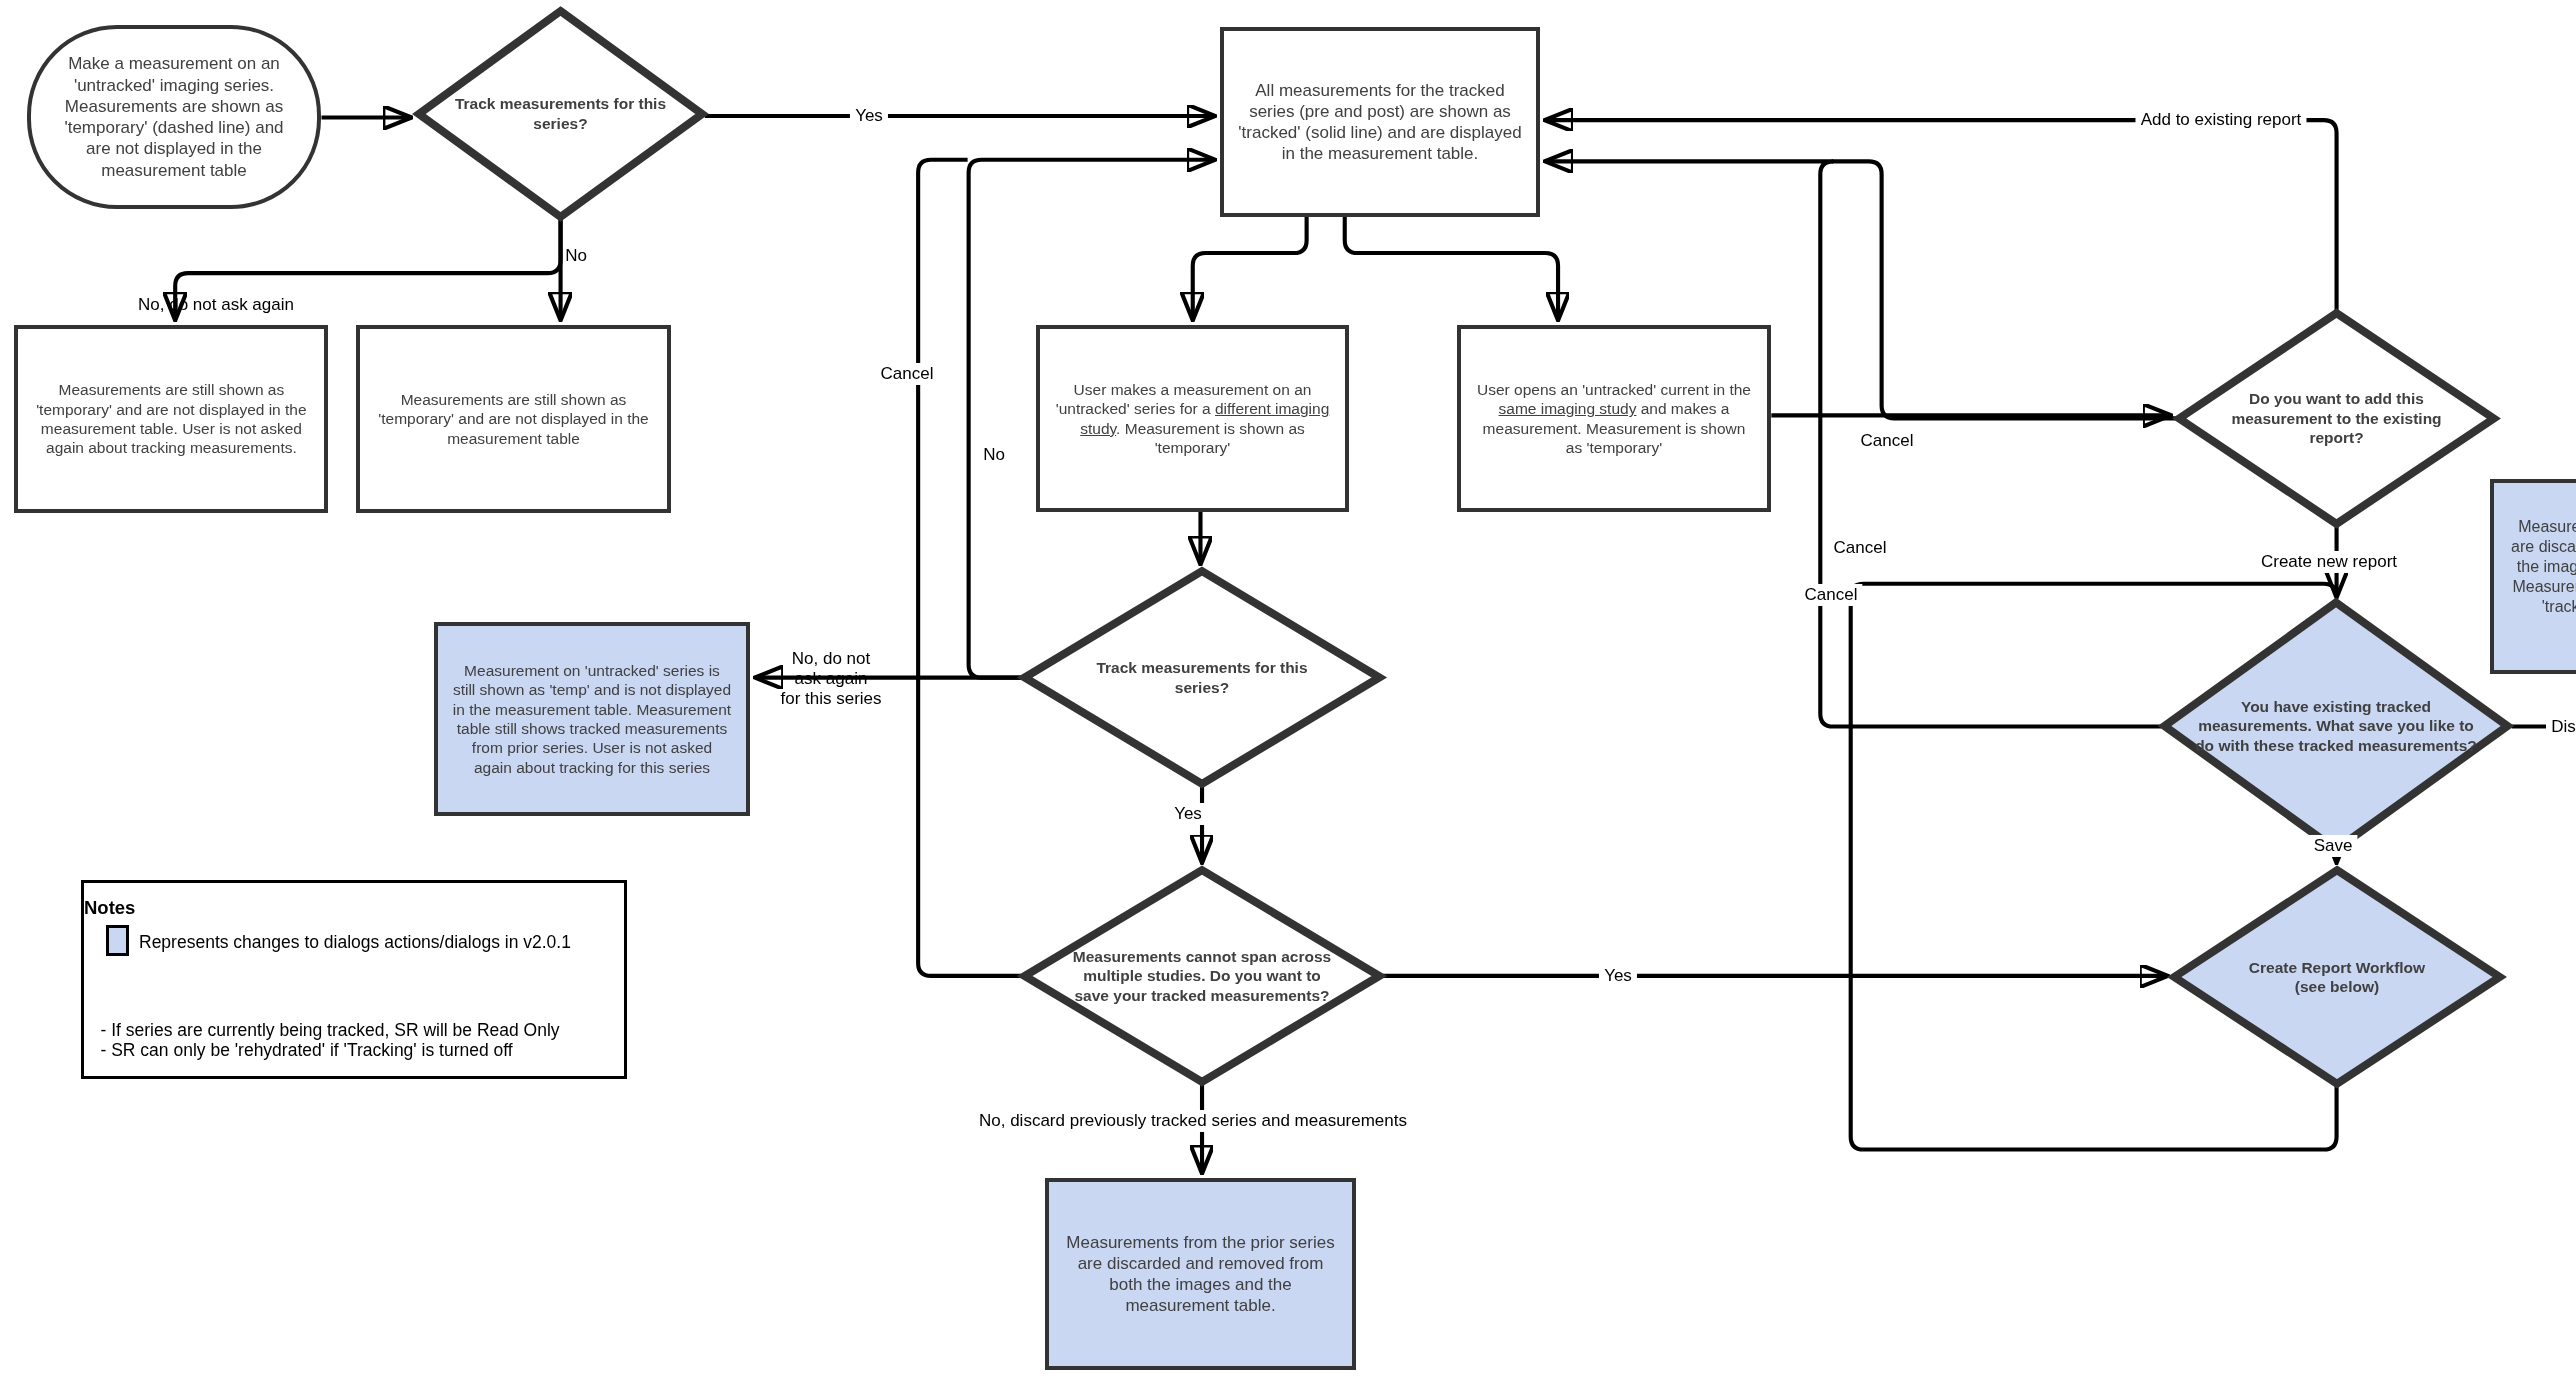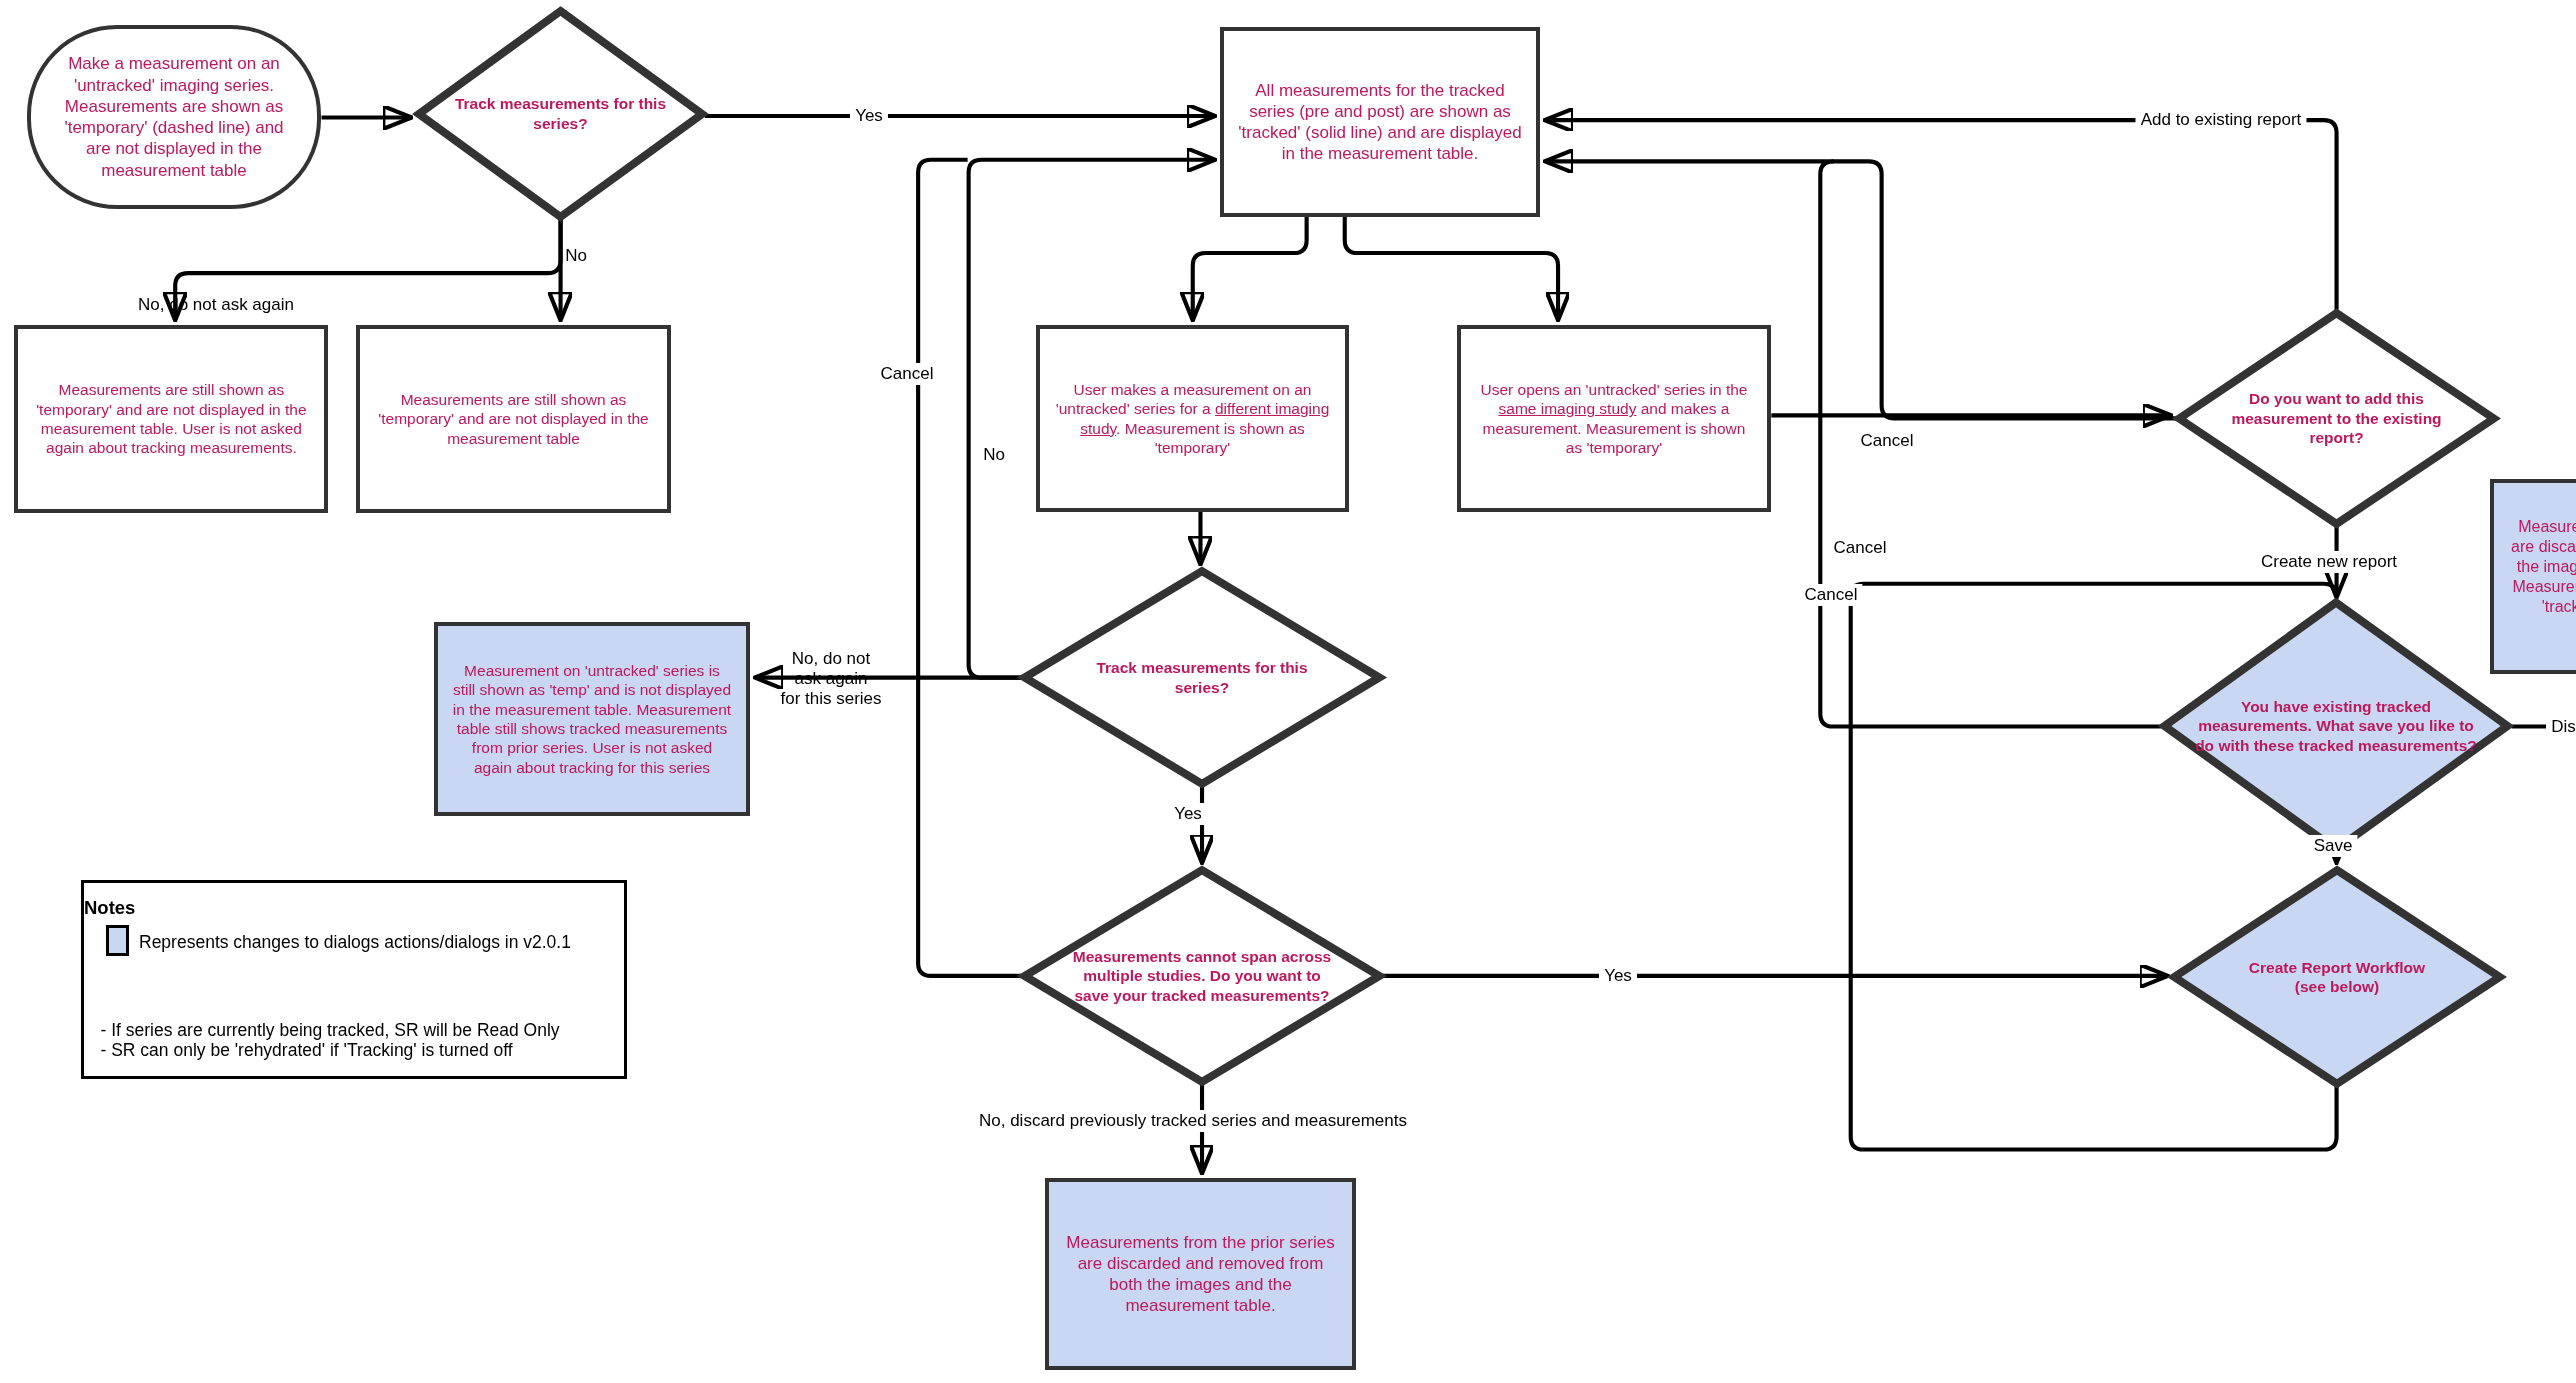--- a/index.html
+++ b/index.html
@@ -1,21 +1,21 @@
 <!DOCTYPE html>
 <html style="font-size:8.2px"><head>
 <meta charset="utf-8">
 <style>
   html,body{margin:0;padding:0;background:#ffffff;}
   body{font-family:"Liberation Sans", sans-serif;}
   #canvas{position:relative;width:2825px;height:1384px;background:#fff;overflow:hidden;}
   #edge-layer{position:absolute;left:0;top:0;width:2825px;height:1384px;pointer-events:none;}
   #edge-layer path{stroke:#000;stroke-width:8;fill:none;}
   .node{position:absolute;display:flex;align-items:center;justify-content:center;
-        text-align:center;color:#be185d;line-height:1.25;box-sizing:border-box;}
+        text-align:center;color:#404040;line-height:1.25;box-sizing:border-box;}
   .rect{background:#fff;border:4.1px solid #333;padding:0 13.4px;}
   .blue{background:#C9D7F2;}
   .stadium{background:#fff;border:4.1px solid #333;border-radius:90px;padding:0 20.6px;}
   .dia{background:transparent;padding:0 15.5px;font-weight:bold;}
   .dia > svg{position:absolute;left:0;top:0;width:100%;height:100%;overflow:visible;z-index:0;}
   .dia > .dtext{position:relative;z-index:1;}
   .elabel{position:absolute;transform:translate(-50%,-50%);background:#fff;
           padding:1px 5.2px;font-size:17px;line-height:1.18;text-align:center;
           white-space:pre-line;z-index:3;}
   .nolift{background:transparent;}
@@ -89,21 +89,21 @@
 
   <div class="node rect blue" style="left:434px;top:622px;width:316px;height:194px;font-size:15.5px;">
     <span>Measurement on 'untracked' series is still shown as 'temp' and is not displayed in the measurement table. Measurement table still shows tracked measurements from prior series. User is not asked again about tracking for this series</span>
   </div>
 
   <div class="node rect" style="left:1036px;top:325px;width:313px;height:187px;font-size:15.5px;">
     <span><span>User makes a measurement on an 'untracked' series for a </span><span class="u">different imaging study</span><span>. Measurement is shown as 'temporary'</span></span>
   </div>
 
   <div class="node rect" style="left:1457px;top:325px;width:314px;height:187px;font-size:15.5px;">
-    <span><span>User opens an 'untracked' series in the </span><span class="u">same imaging study</span><span> and makes a measurement. Measurement is shown as 'temporary'</span></span>
+    <span><span>User opens an 'untracked' current in the </span><span class="u">same imaging study</span><span> and makes a measurement. Measurement is shown as 'temporary'</span></span>
   </div>
 
   <div class="node dia" style="left:1021px;top:569px;width:362px;height:217px;font-size:15.5px;">
     <svg viewBox="0 0 100 100" preserveAspectRatio="none">
       <polygon points="50,1 99,50 50,99 1,50" fill="#ffffff" stroke="#333333" stroke-width="8" vector-effect="non-scaling-stroke"></polygon>
     </svg>
     <span class="dtext" style="max-width:247px;">Track measurements for this series?</span>
   </div>
 
   <div class="node dia" style="left:1021px;top:868px;width:362px;height:216px;font-size:15.5px;">

